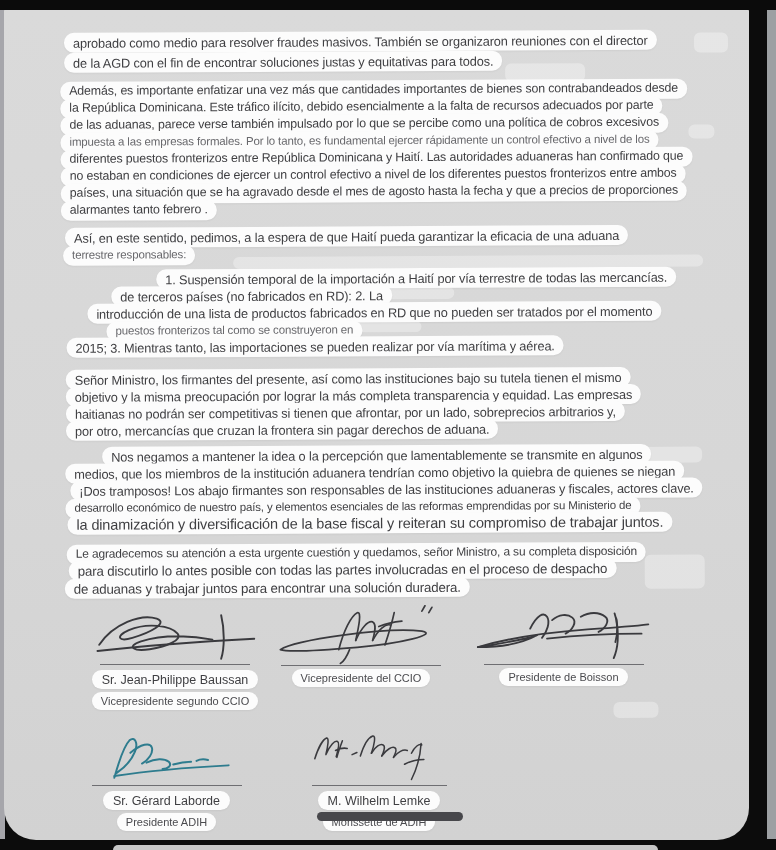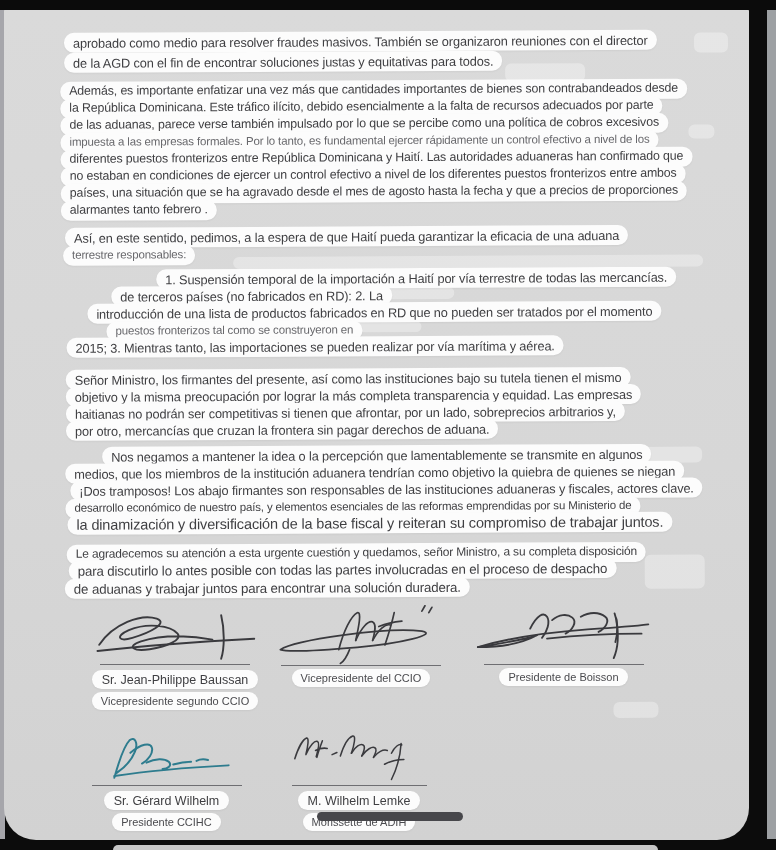--- a/index.html
+++ b/index.html
@@ -168,25 +168,25 @@
       <g stroke="#2e7c8e">
         <path d="M16,48 C21,30 27,12 33,6 C39,1 43,9 39,19 C35,29 27,37 18,43"></path>
         <path d="M34,20 C46,10 56,8 58,14 C60,20 54,28 47,32"></path>
         <path d="M52,31 C62,26 72,26 77,30 C81,34 76,38 70,38"></path>
         <path d="M82,33 C89,31 96,30 102,30"></path>
         <path d="M108,29 C112,27 117,27 121,28"></path>
         <path d="M16,46 C55,40 105,36 144,34"></path>
       </g>
     </svg>
     <div class="sig-line" style="width:150px"></div>
-    <div class="sig-label">Sr. Gérard Wilhelm</div>
-    <div class="sig-label sig-title">Presidente CCIHC</div>
-  </div>
-
-  <div class="sig-block" style="left:236px;top:718px;width:238px">
+    <div class="sig-label">Sr. Gérard Laborde</div>
+    <div class="sig-label sig-title">Presidente ADIH</div>
+  </div>
+
+  <div class="sig-block" style="left:256px;top:718px;width:238px">
     <svg class="sig-svg" width="210" height="58" viewBox="0 0 210 84">
       <g stroke="#3a3a3e">
         <path d="M12,46 C17,30 24,18 29,16 C33,15 31,28 28,40 C34,26 41,19 45,21 C49,23 45,35 43,43"></path>
         <path d="M52,20 C49,28 46,36 44,44 M42,34 C48,31 54,30 59,31"></path>
         <path d="M66,40 l7,-3"></path>
         <path d="M78,42 C83,26 90,15 96,13 C101,12 98,26 94,38"></path>
         <path d="M94,38 C100,28 107,24 111,26 C115,28 111,38 109,42"></path>
         <path d="M109,42 C116,32 124,28 128,30 C132,32 128,40 126,44"></path>
         <path d="M126,44 C132,36 140,32 146,34"></path>
         <path d="M152,38 C157,28 163,24 167,26"></path>

